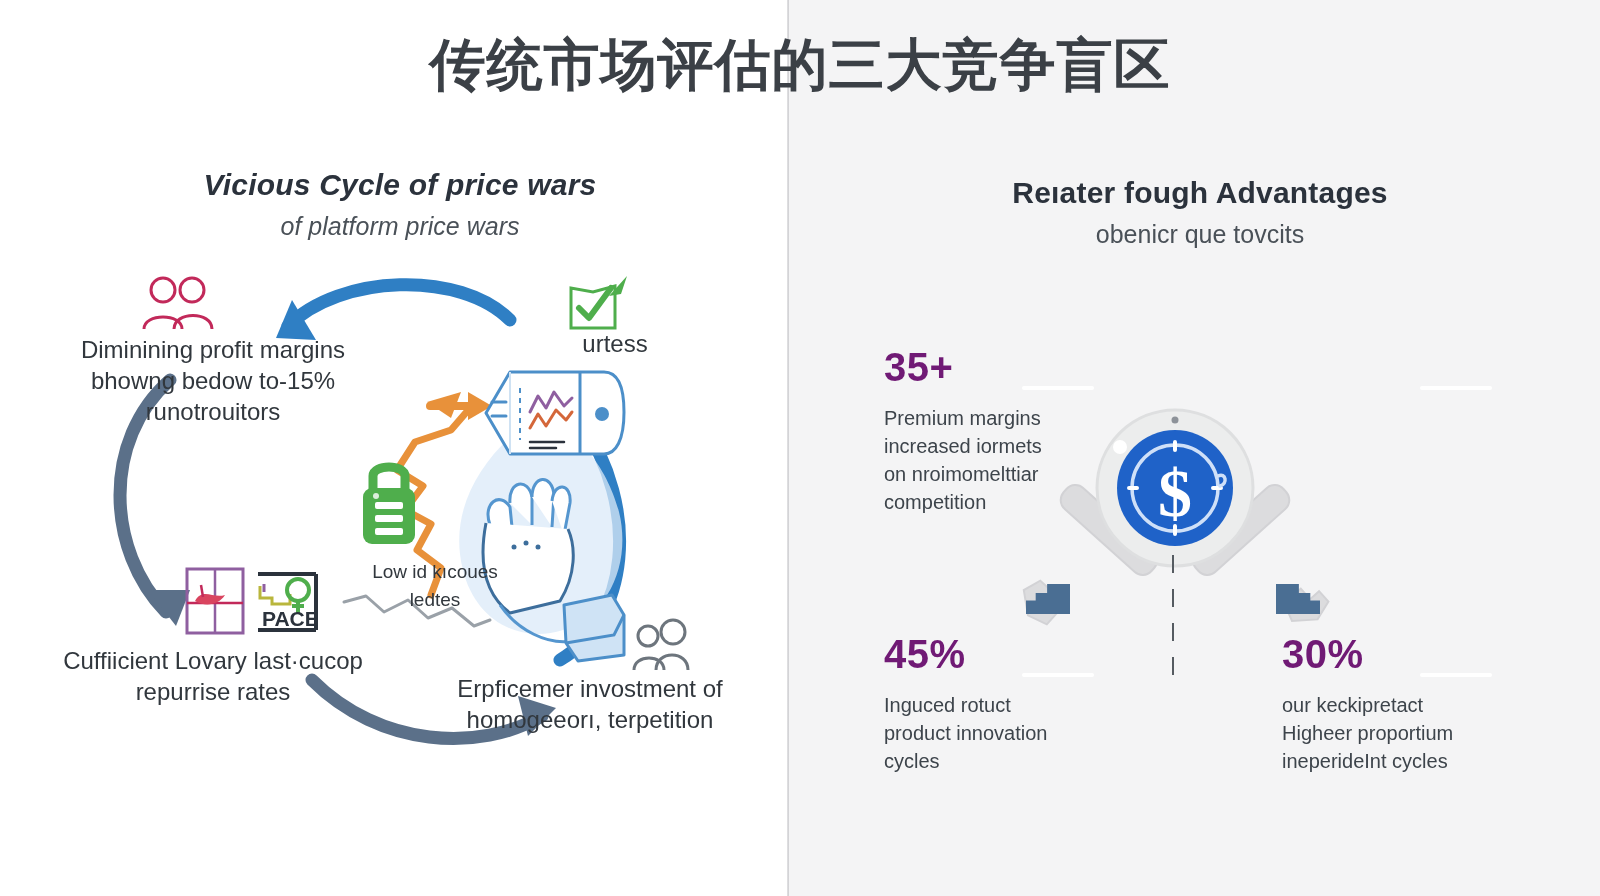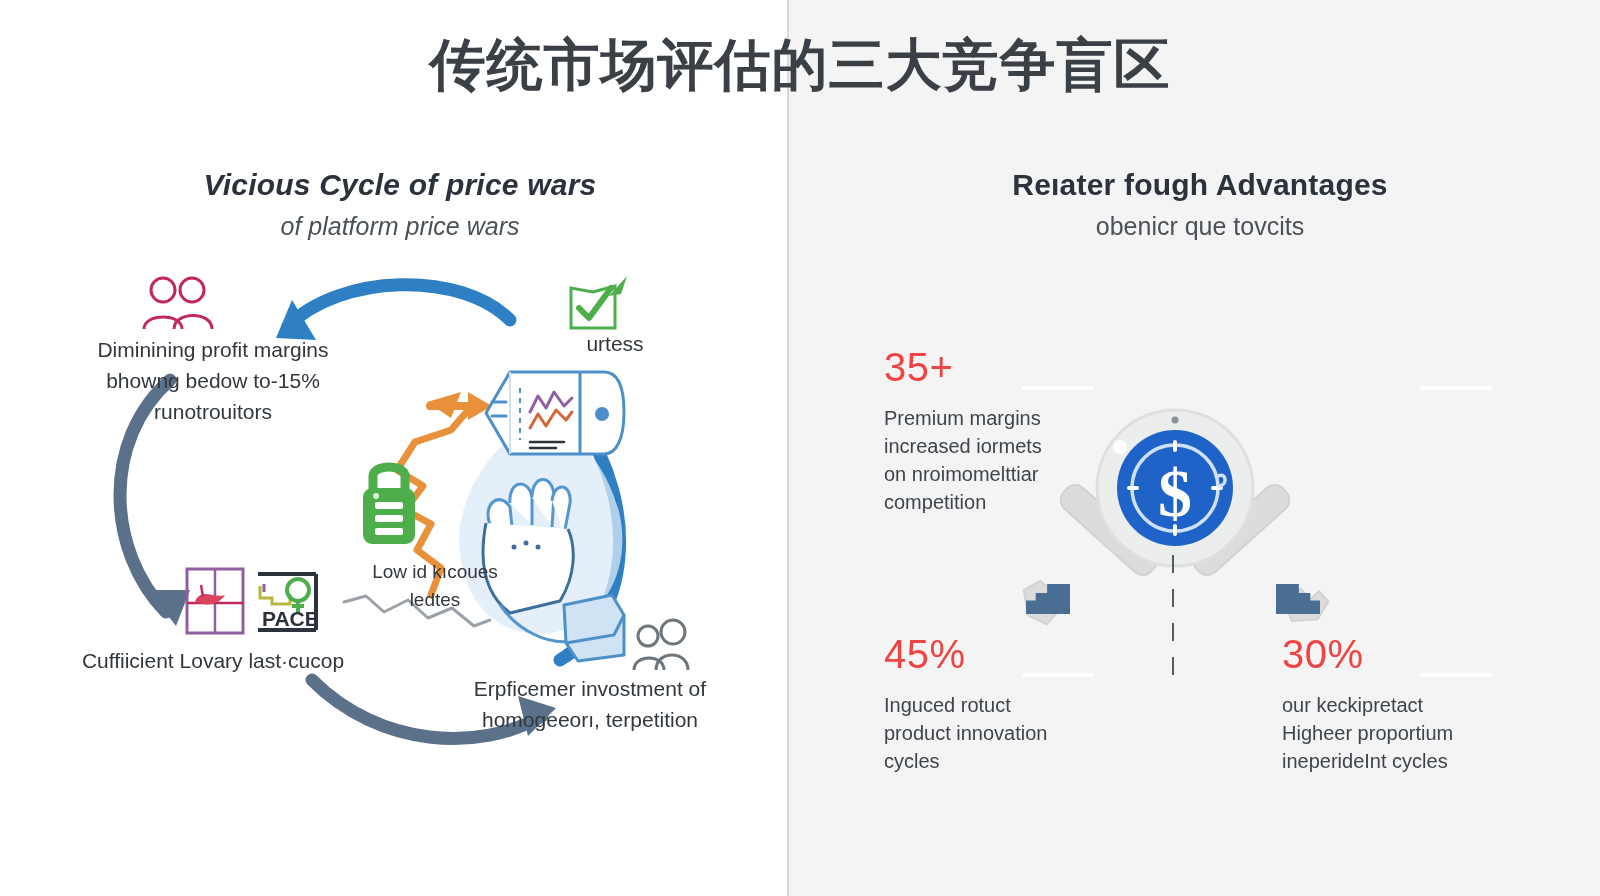--- a/index.html
+++ b/index.html
@@ -63,32 +63,32 @@
   }
   .sec-sub {
     font-size: 25px;
     font-weight: 400;
     color: #4a5158;
     margin-top: 10px;
   }
   
   .cyc-label {
     position: absolute;
-    font-size: 21px;
+    font-size: 24px;
     line-height: 31px;
     color: #31373d;
     text-align: center;
   }
   .cyc-label.sm { font-size: 19px; line-height: 28px; }
   
   .stat { position: absolute; width: 235px; }
   .stat-num {
     font-size: 40px;
-    font-weight: 400;
-    color: #ef4444;
+    font-weight: 700;
+    color: #701a75;
     letter-spacing: .5px;
     margin-bottom: 14px;
   }
   .stat-desc {
     font-size: 20px;
     line-height: 28px;
     color: #3d444b;
   }
   .stat-rule {
     position: absolute;
@@ -242,28 +242,29 @@
     <div>urtess</div>
   </div>
 
   <div class="cyc-label sm" style="left:345px; top:558px; width:180px;">
     <div>Low id kıcoues</div>
     <div>ledtes</div>
   </div>
 
   <div class="cyc-label" style="left:48px; top:645px; width:330px;">
     <div>Cuffiicient Lovary last·cucop</div>
+    <div>repurrise rates</div>
   </div>
 
   <div class="cyc-label" style="left:440px; top:673px; width:300px;">
     <div>Erpficemer invostment of</div>
     <div>homogeeorı, terpetition</div>
   </div>
 
-  <div class="sec-head" style="left:860px; top:168px; width:680px;">
+  <div class="sec-head" style="left:860px; top:176px; width:680px;">
     <div class="sec-title">Reıater fough Advantages</div>
     <div class="sec-sub">obenicr que tovcits</div>
   </div>
 
   <svg class="abs" style="left:1010px; top:390px;" width="330" height="250" viewBox="0 0 330 250">
 
     <g fill="#dcdcde" stroke="#d2d2d5" stroke-width="2">
       <rect x="40" y="126" width="118" height="28" rx="12" transform="rotate(42 99 140)"></rect>
       <path d="M16 196 L38 196 L38 210 L50 210 L50 224 L30 230 L10 214 Z" transform="rotate(42 30 212)"></path>
     </g>

